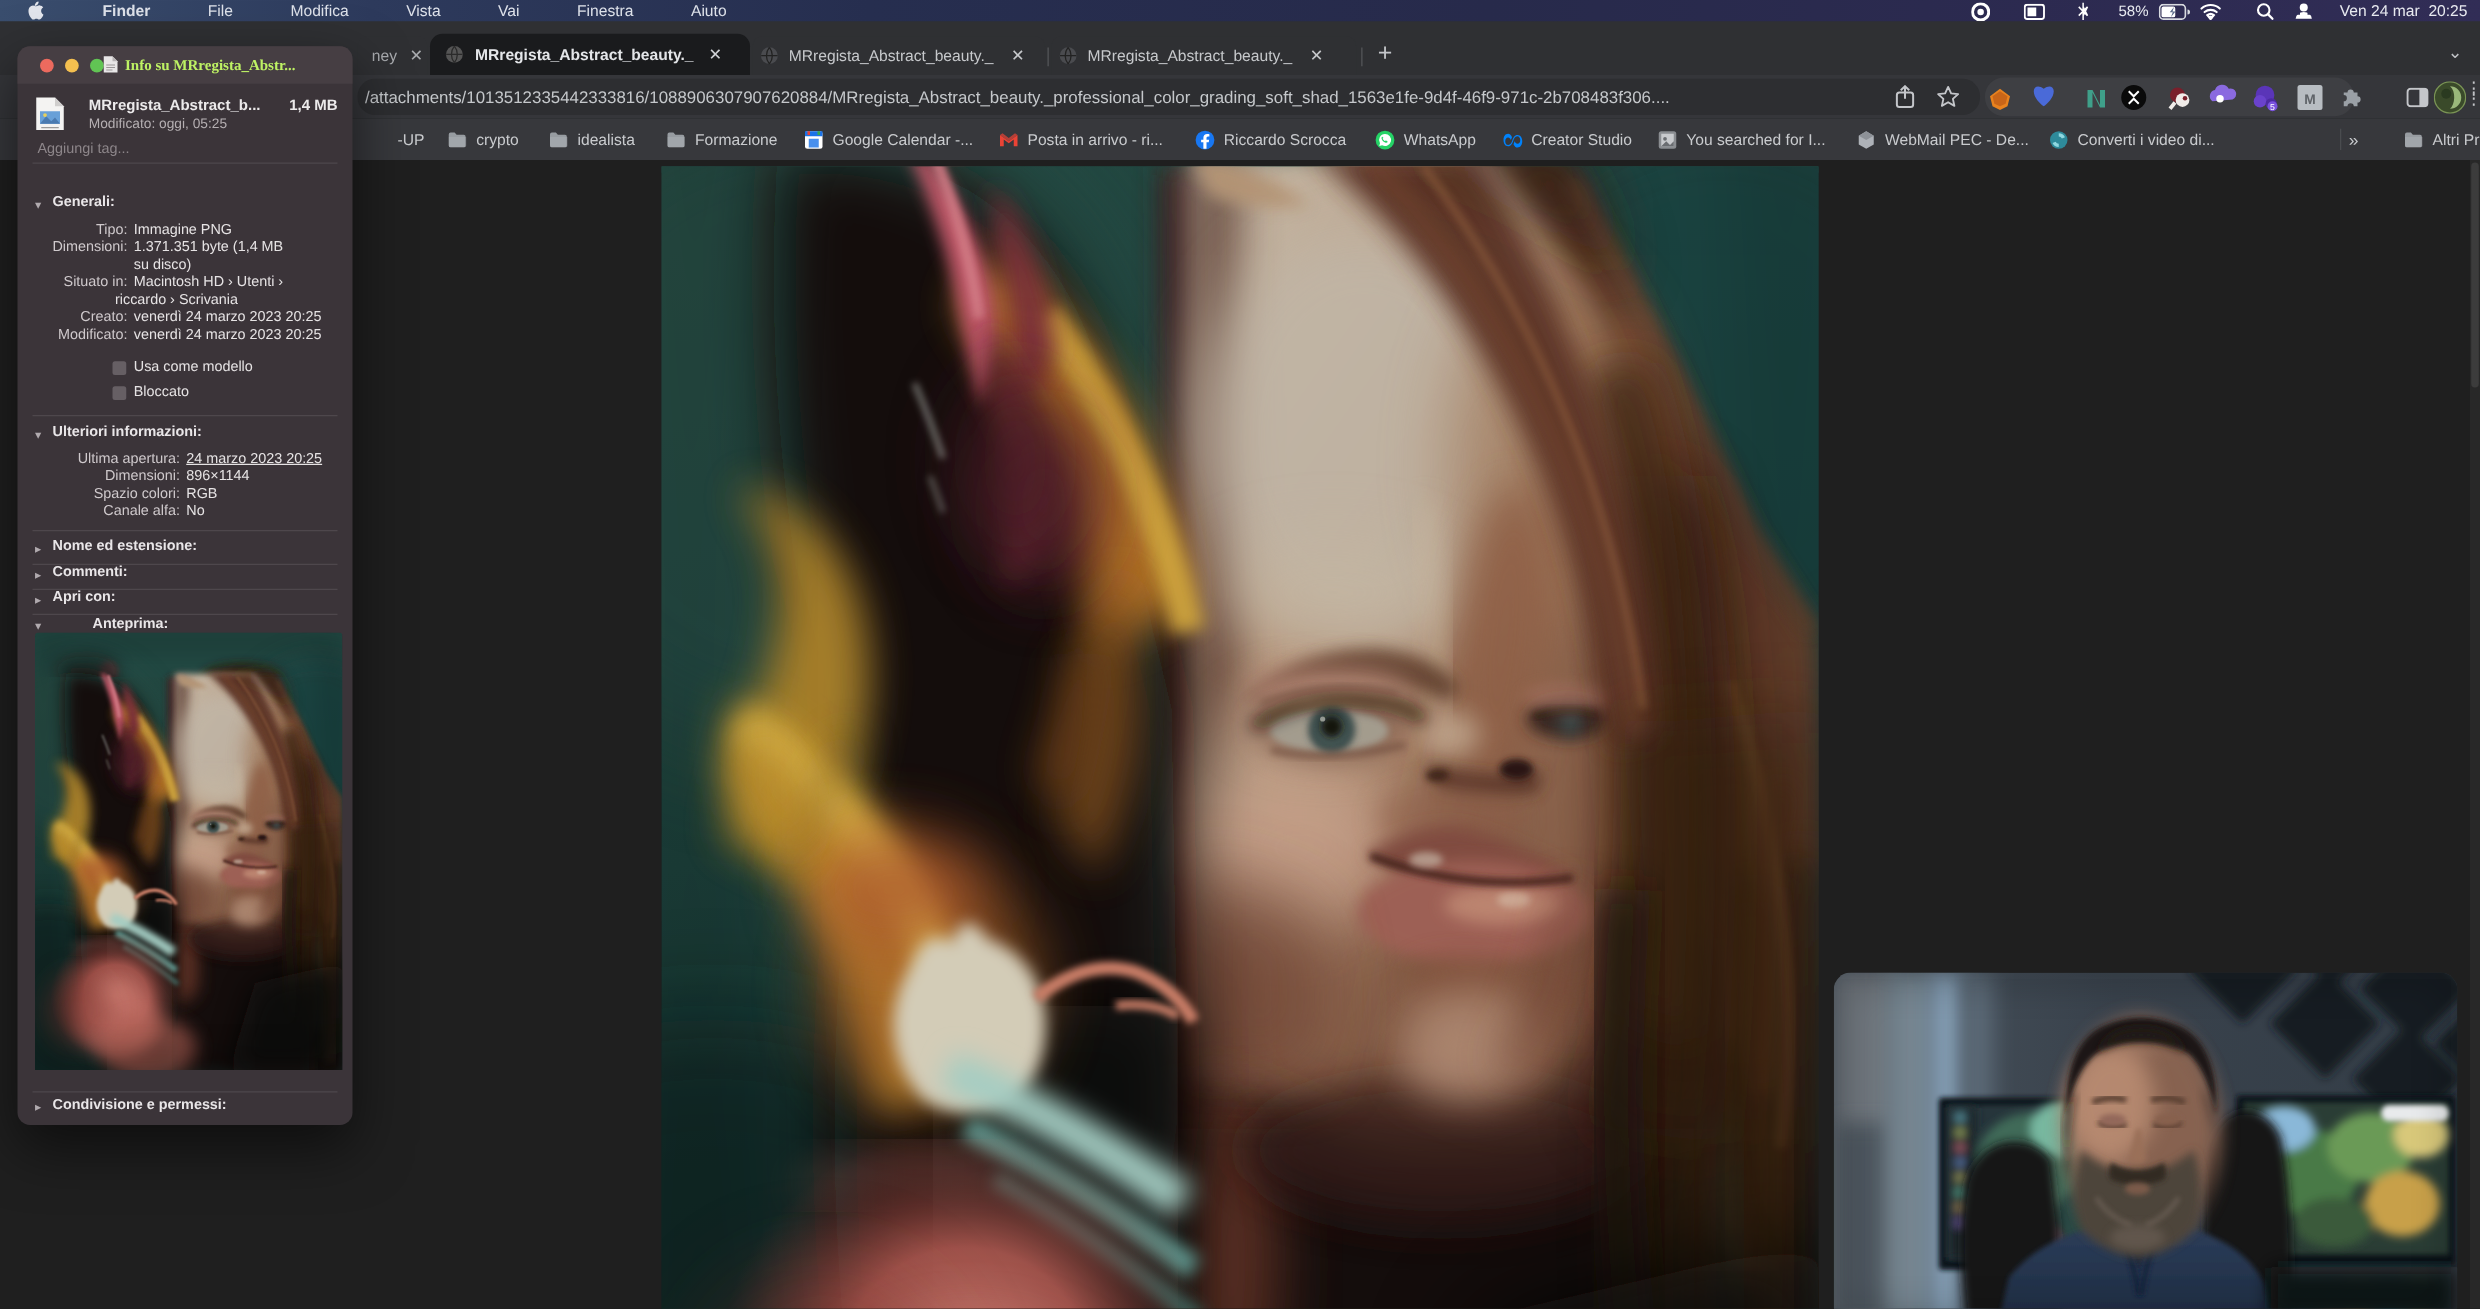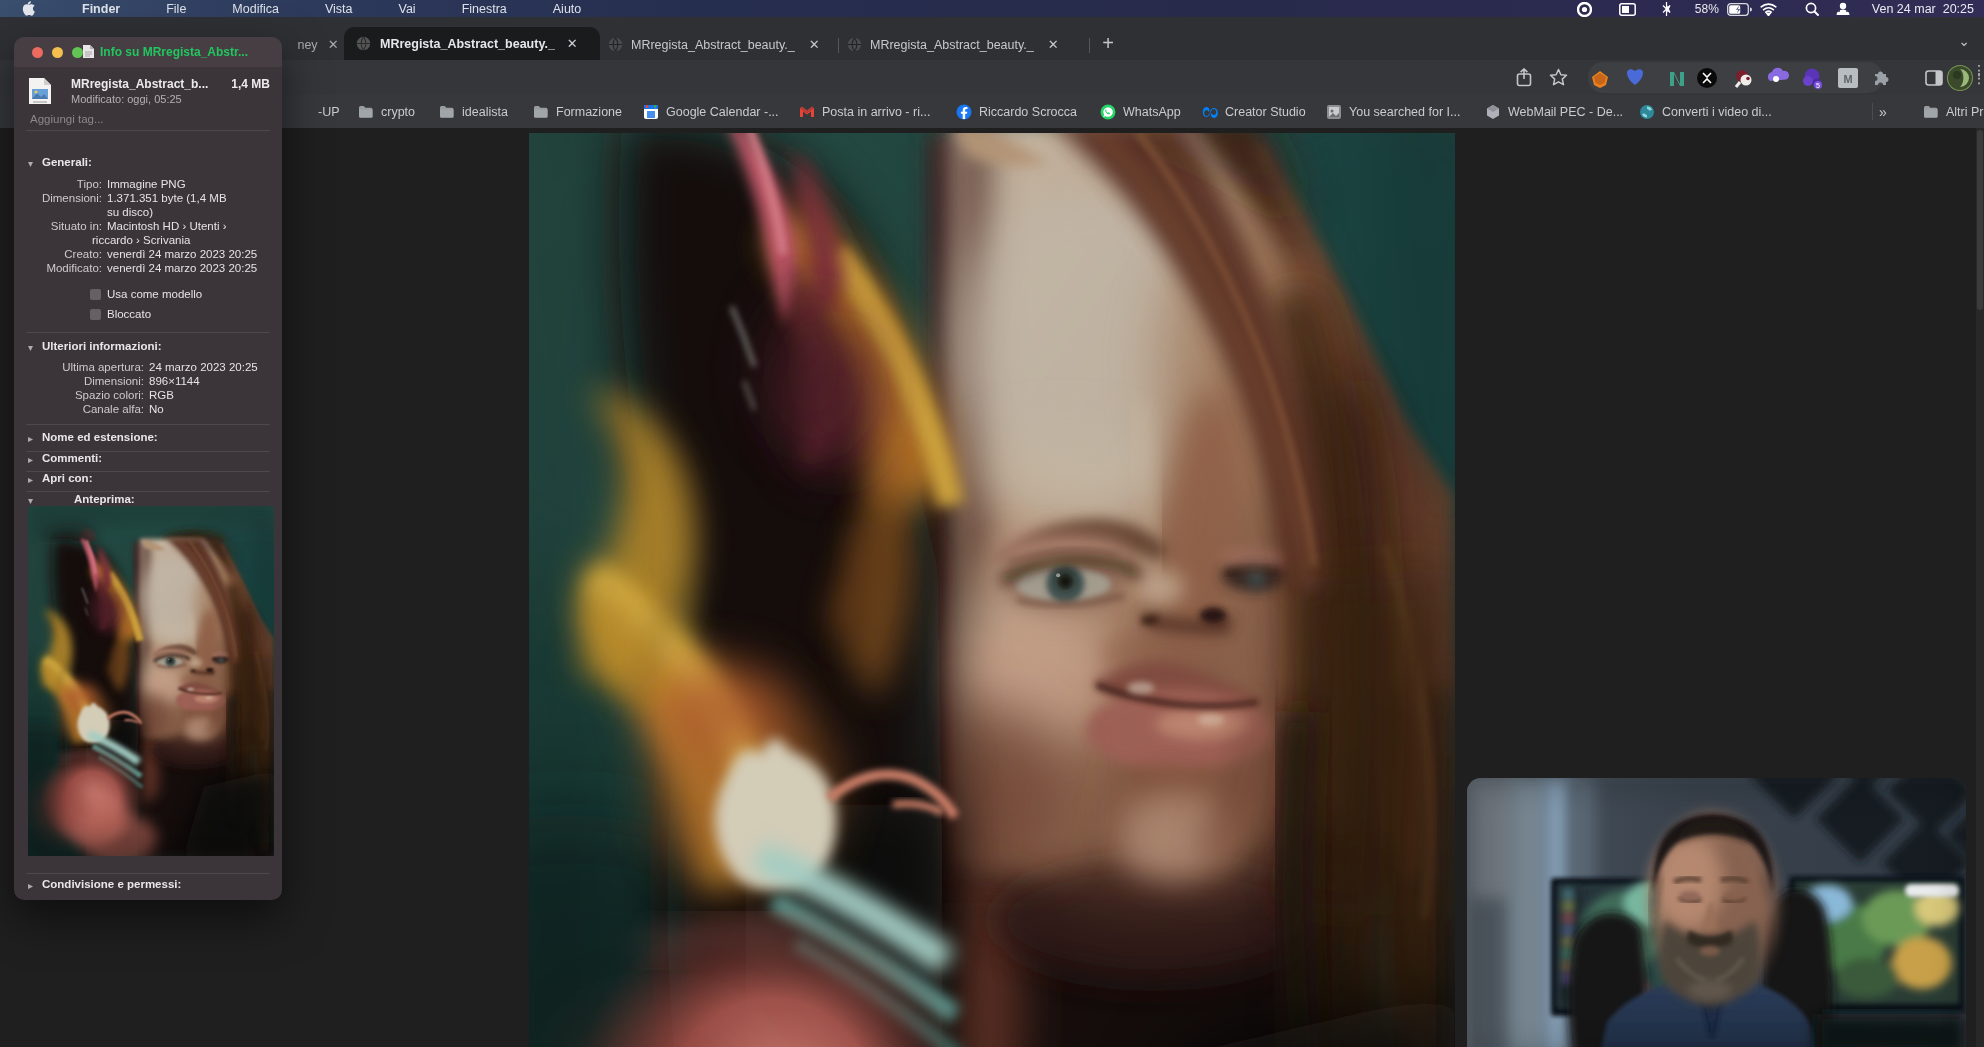--- a/index.html
+++ b/index.html
@@ -26,21 +26,21 @@
 #scrollthumb{position:absolute;right:1px;top:130px;width:6px;height:180px;background:#3c3c3c;border-radius:3px;}
 
 #mainimg{position:absolute;left:529px;top:133px;width:926px;height:914px;overflow:hidden;}
 
 #webcam{position:absolute;left:1467px;top:778px;width:499px;height:269px;border-radius:14px 14px 0 0;overflow:hidden;}
 
 #info{position:absolute;left:14px;top:37px;width:268px;height:863px;background:#3b3439;border-radius:10px;
 box-shadow:0 18px 45px rgba(0,0,0,.55);color:#dcd9da;font-size:11.5px;}
 #info .titlebar{position:absolute;left:0;top:0;width:100%;height:30px;background:#463e43;border-radius:10px 10px 0 0;}
 .tl{position:absolute;top:10px;width:11px;height:11px;border-radius:50%;}
-#info .title{position:absolute;left:86px;top:8px;font-size:12px;font-weight:bold;color:#22c55e;white-space:nowrap;}
+#info .title{position:absolute;left:86px;top:8px;font-size:12px;font-weight:bold;color:#bef264;white-space:nowrap;font-family:Liberation Serif, serif;}
 .lbl{position:absolute;text-align:right;color:#cfc9cc;}
 .val{position:absolute;color:#e6e3e4;}
 .sect{position:absolute;font-weight:bold;color:#e9e6e8;}
 .chev{position:absolute;color:#b0aaae;font-size:10px;}
 .sep{position:absolute;left:12px;width:244px;height:1px;background:#4e474c;}
 .cb{position:absolute;width:11px;height:11px;background:#8a8489;border-radius:2px;opacity:.55;}
 </style>
 </head>
 <body>
 <div id="stage">
@@ -121,20 +121,21 @@
           <path d="M1 8 h14 M8 1 a11 11 0 0 1 0 14 M8 1 a11 11 0 0 0 0 14" stroke="#222" stroke-width="1.1" fill="none"></path>
         </svg>
     <span>MRregista_Abstract_beauty._</span>
     <span style="margin-left:14px;font-size:13px;">✕</span>
   </div>
   <div style="position:absolute;left:1098px;top:16px;width:20px;height:20px;color:#c3c5c9;font-size:20px;line-height:20px;text-align:center;">+</div>
   <div style="position:absolute;right:14px;top:16px;color:#bfc1c5;font-size:14px;">⌄</div>
 </div>
 
 <div id="toolbar"></div>
+<div id="urlfield">/attachments/1013512335442333816/1088906307907620884/MRregista_Abstract_beauty._professional_color_grading_soft_shad_1563e1fe-9d4f-46f9-971c-2b708483f306....</div>
 <svg width="16" height="19" viewBox="0 0 16 19" style="position:absolute;left:1516px;top:68px;">
       <rect x="1.5" y="6" width="13" height="11.5" rx="2" fill="none" stroke="#c4c6ca" stroke-width="1.6"></rect>
       <path d="M8 1 v10 M4.6 4.2 L8 1 l3.4 3.2" stroke="#c4c6ca" stroke-width="1.6" fill="none"></path>
     </svg>
 <svg width="19" height="19" viewBox="0 0 19 19" style="position:absolute;left:1549px;top:68px;">
       <path d="M9.5 1.5 l2.4 5.2 5.6.6 -4.2 3.8 1.2 5.6 -5 -2.9 -5 2.9 1.2-5.6 -4.2-3.8 5.6-.6z" fill="none" stroke="#c4c6ca" stroke-width="1.5" stroke-linejoin="round"></path>
     </svg>
 <div id="extpill"></div>
 
 <svg width="300" height="30" viewBox="0 0 300 30" style="position:absolute;left:1590px;top:63px;">
@@ -615,21 +616,21 @@
 
   <span class="cb" style="left:76px;top:252px;"></span>
       <span class="val" style="left:93px;top:251px;">Usa come modello</span>
   <span class="cb" style="left:76px;top:272px;"></span>
       <span class="val" style="left:93px;top:271px;">Bloccato</span>
   <div class="sep" style="top:295px;"></div>
 
   <span class="chev" style="left:14px;top:305px;">▾</span>
       <span class="sect" style="left:28px;top:303px;">Ulteriori informazioni:</span>
   <span class="lbl" style="left:0;width:130px;top:324px;">Ultima apertura:</span>
-      <span class="val" style="left:135px;top:324px;">24 marzo 2023 20:25</span>
+      <span class="val" style="left:135px;top:324px;text-decoration:underline;">24 marzo 2023 20:25</span>
   <span class="lbl" style="left:0;width:130px;top:338px;">Dimensioni:</span>
       <span class="val" style="left:135px;top:338px;">896×1144</span>
   <span class="lbl" style="left:0;width:130px;top:352px;">Spazio colori:</span>
       <span class="val" style="left:135px;top:352px;">RGB</span>
   <span class="lbl" style="left:0;width:130px;top:366px;">Canale alfa:</span>
       <span class="val" style="left:135px;top:366px;">No</span>
   <div class="sep" style="top:387px;"></div>
 
   <span class="chev" style="left:14px;top:396px;">▸</span>
       <span class="sect" style="left:28px;top:394px;">Nome ed estensione:</span>

